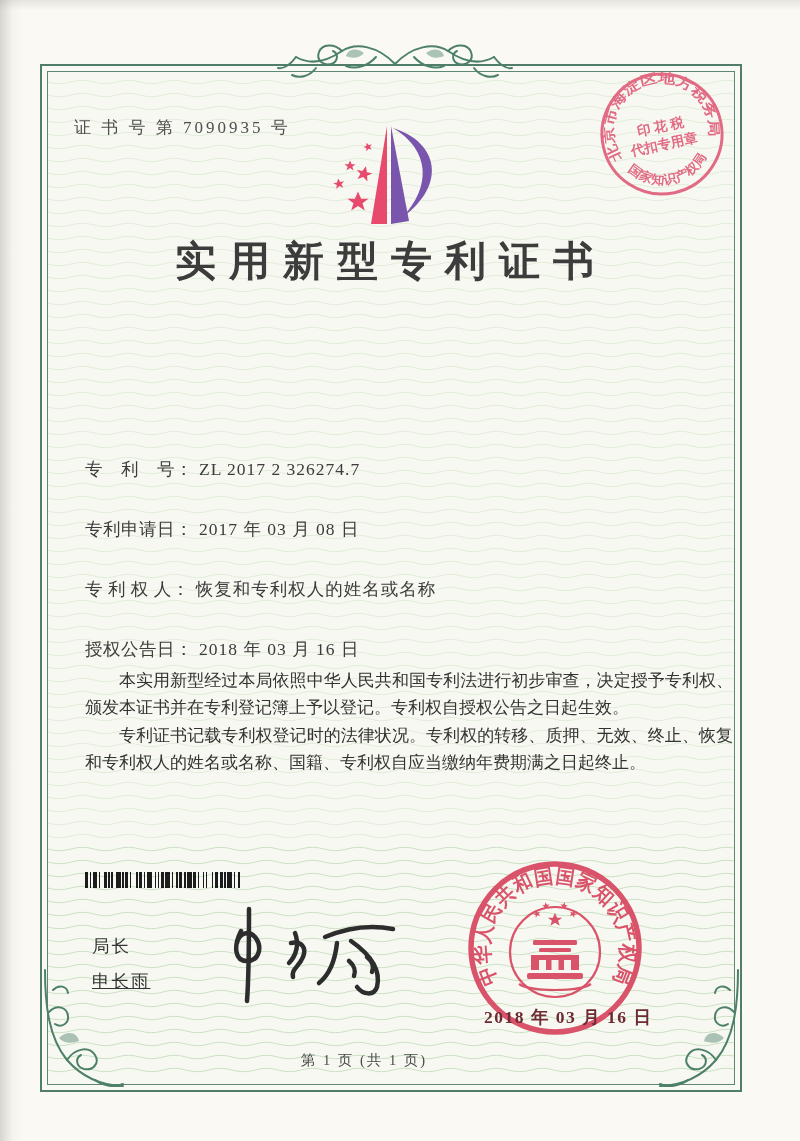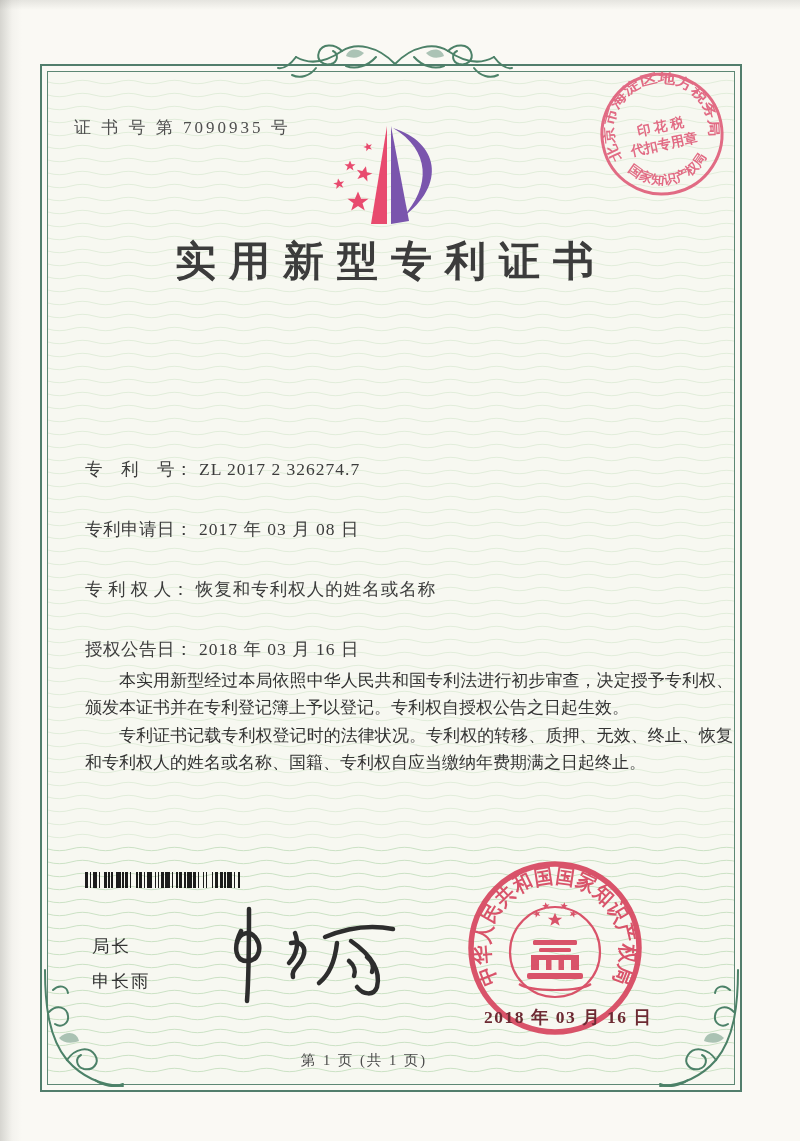--- a/index.html
+++ b/index.html
@@ -31,21 +31,21 @@
   
   .body-text{position:absolute;left:85px;top:667px;width:648px;
     font-size:17px;line-height:27.4px;text-align:justify;color:#333;}
   .body-text p{margin:0;text-indent:2em;}
   
   .barcode{position:absolute;left:85px;top:872px;height:16px;display:flex;align-items:stretch;}
   .barcode .bar{background:#1c1c1c;}
   .barcode .sp{background:transparent;}
   
   .sig-role{position:absolute;left:92px;top:934px;font-size:17.5px;color:#343434;letter-spacing:2px;}
-  .sig-name{position:absolute;left:92px;top:969px;font-size:17.5px;color:#343434;letter-spacing:2px;}
+  .sig-name{position:absolute;left:92px;top:969px;font-size:17.5px;color:#343434;letter-spacing:2px;text-decoration:underline;}
   .sig-script{position:absolute;left:203px;top:903px;}
   
   .tax-stamp{position:absolute;left:597px;top:69px;transform:rotate(-12deg);opacity:.92;}
   .grant-seal{position:absolute;left:463px;top:856px;opacity:.95;}
   .seal-date{position:absolute;left:484px;top:1005px;font-size:17.5px;letter-spacing:1.5px;
     color:#6d2a33;font-weight:bold;z-index:5;}
   .footer{position:absolute;left:40px;top:1051px;width:648px;text-align:center;
     font-size:14.5px;letter-spacing:2px;color:#4a4a4a;}
   .flourish-top{position:absolute;left:276px;top:38px;}
   .corner-br{position:absolute;left:654px;top:966px;}

